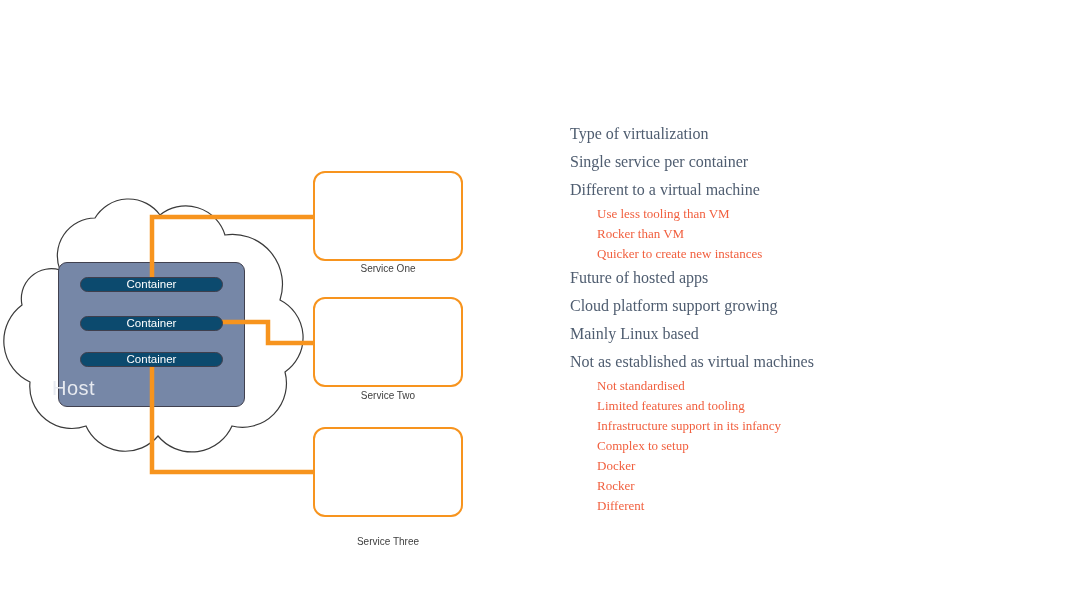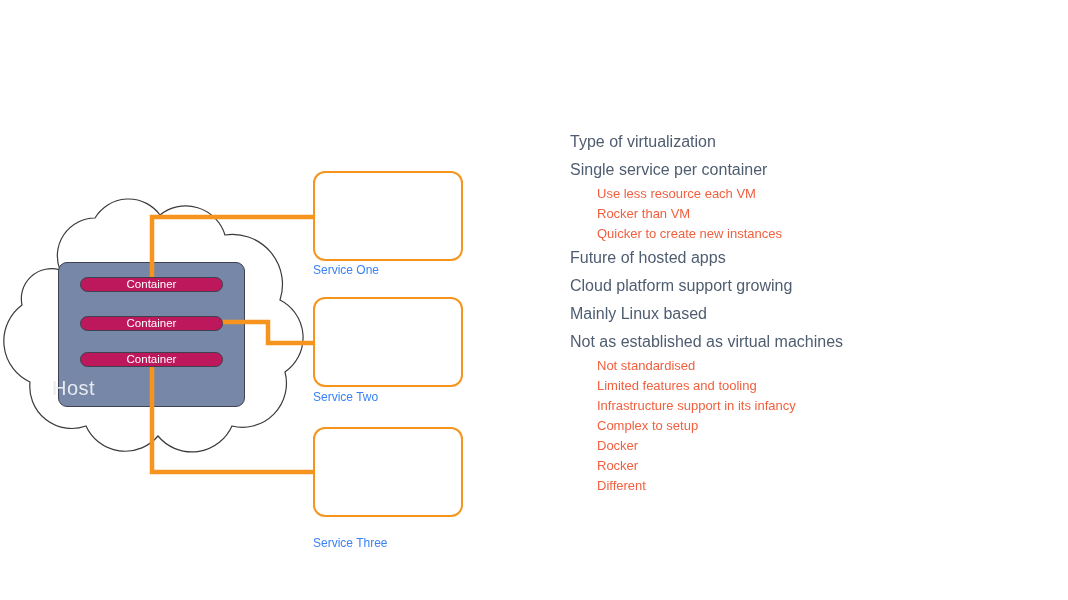--- a/index.html
+++ b/index.html
@@ -49,21 +49,21 @@
     font-size: 20px;
     letter-spacing: 0.5px;
     color: #E7EAF0;
   }
   .pill {
     position: absolute;
     left: 80px;
     width: 143px;
     height: 15px;
     box-sizing: border-box;
-    background: #be185d;
+    background: #0c4a6e;
     border: 1.5px solid #3F3F4D;
     border-radius: 9px;
     display: flex;
     align-items: center;
     justify-content: center;
   }
   .pill-1 { top: 277px; }
   .pill-2 { top: 316px; }
   .pill-3 { top: 352px; }
   .pill span {
@@ -81,31 +81,33 @@
     border: 2.5px solid #F7941E;
     border-radius: 12px;
   }
   .service-1 { top: 171px; }
   .service-2 { top: 297px; }
   .service-3 { top: 427px; }
   .service-label {
     position: absolute;
     left: 313px;
     width: 150px;
-    font-size: 12px;
-    color: #3b82f6;
+    text-align: center;
+    font-size: 10px;
+    color: #404040;
   }
   .service-label-1 { top: 263px; }
   .service-label-2 { top: 390px; }
   .service-label-3 { top: 536px; }
   .notes {
     position: absolute;
     left: 570px;
-    top: 128px;
+    top: 120px;
     width: 420px;
+    font-family: Liberation Serif, serif;
   }
   .note-main {
     font-size: 16px;
     line-height: 28px;
     color: #4F5D70;
   }
   .note-sub {
     margin-left: 27px;
     font-size: 13px;
     line-height: 20px;
@@ -158,21 +160,22 @@
   <div class="service-box service-2"></div>
   <div class="service-box service-3"></div>
 
   <div class="service-label service-label-1">Service One</div>
   <div class="service-label service-label-2">Service Two</div>
   <div class="service-label service-label-3">Service Three</div>
 
   <div class="notes">
     <div class="note-main">Type of virtualization</div>
     <div class="note-main">Single service per container</div>
-    <div class="note-sub">Use less resource each VM</div>
+    <div class="note-main">Different to a virtual machine</div>
+    <div class="note-sub">Use less tooling than VM</div>
     <div class="note-sub">Rocker than VM</div>
     <div class="note-sub">Quicker to create new instances</div>
     <div class="note-main">Future of hosted apps</div>
     <div class="note-main">Cloud platform support growing</div>
     <div class="note-main">Mainly Linux based</div>
     <div class="note-main">Not as established as virtual machines</div>
     <div class="note-sub">Not standardised</div>
     <div class="note-sub">Limited features and tooling</div>
     <div class="note-sub">Infrastructure support in its infancy</div>
     <div class="note-sub">Complex to setup</div>

